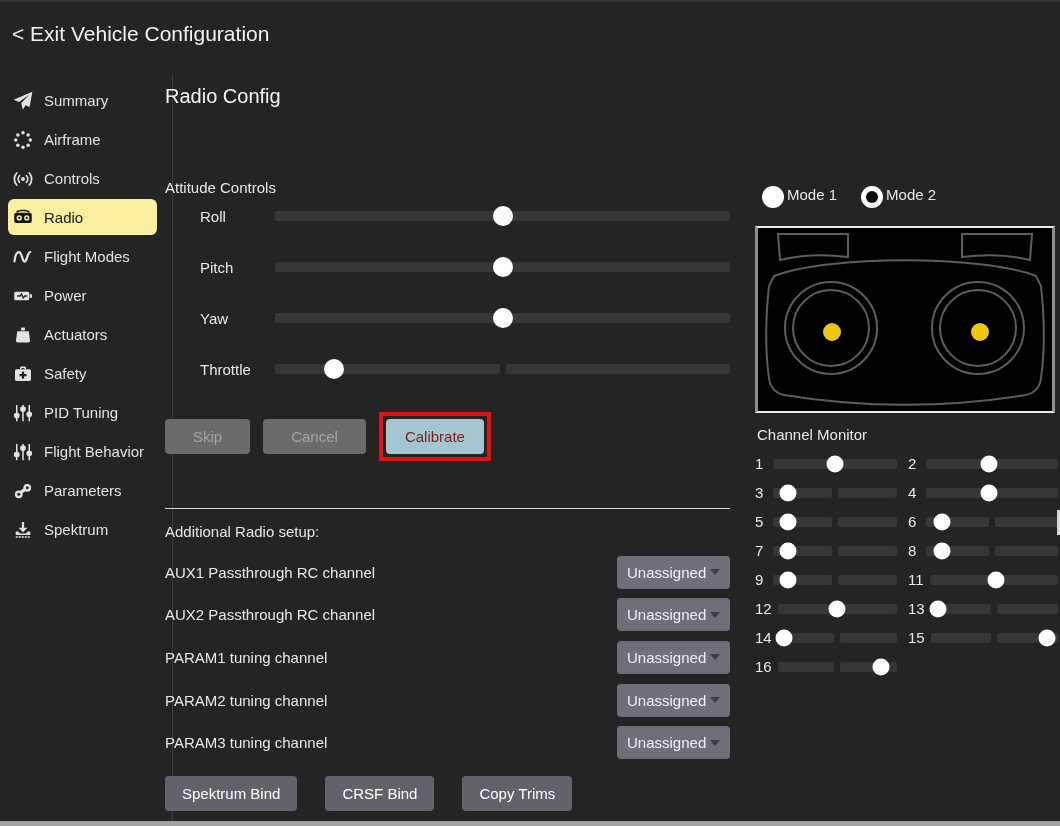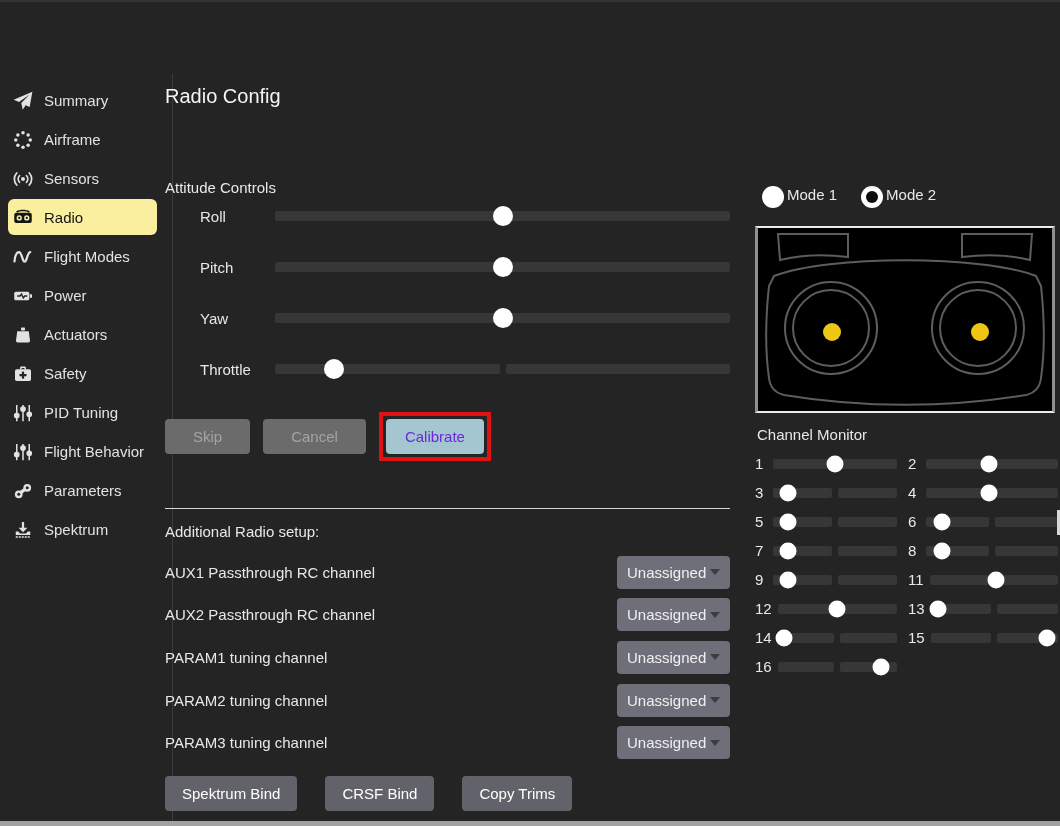--- a/index.html
+++ b/index.html
@@ -37,21 +37,21 @@
   .slider .trk { position:absolute; top:50%; margin-top:-5px; height:10px; background:#373737; border-radius:2px; }
   .slider .tl { left:0; right:calc(50% + 3px); }
   .slider .tr { left:calc(50% + 3px); right:0; }
   .slider .thumb { position:absolute; top:50%; width:20px; height:20px; background:#fff; border-radius:50%; transform:translate(-50%,-50%); }
   .slider.small .thumb { width:17px; height:17px; }
 
   .cal-buttons { position:absolute; top:330px; display:flex; align-items:center; gap:13px; }
   .btn { background:#6b6b6b; border:none; border-radius:4px; color:#fff; font-size:15px; padding:9px 28px; font-family:inherit; cursor:pointer; }
   .btn.dis { color:#a4a4a4; }
   .hl-box { border:4px solid var(--hl,#e01212); padding:3px; display:inline-block; }
-  .btn.cal { background:var(--cal,#a3c6d0); color:#6d28d9; padding:9px 19px; }
+  .btn.cal { background:var(--cal,#a3c6d0); color:#7f1d1d; padding:9px 19px; }
 
   .hr { position:absolute; top:426px; width:565px; height:1px; background:#d7d7d7; }
   .add-heading { position:absolute; top:441px; font-size:15px; }
   .add-rows { position:absolute; top:469px; width:565px; }
   .add-row { display:flex; justify-content:space-between; align-items:center; height:42.6px; }
   .add-label { font-size:15px; }
   .dropdown { width:113px; height:33px; background:#6f6f7a; border-radius:4px; color:#f0f0f0; font-size:15px; display:flex; align-items:center; justify-content:space-between; padding:0 10px; cursor:pointer; }
   .caret { width:0; height:0; border-left:5px solid transparent; border-right:5px solid transparent; border-top:6px solid #3c3c44; }
 
   .bind-row { position:absolute; top:694px; display:flex; gap:28px; }
@@ -73,20 +73,21 @@
   .cm-num { min-width:12px; margin-right:6px; font-size:15px; color:#e8e8e8; }
 
   .bottom-bar { position:absolute; left:0; right:0; bottom:0; height:5px; background:#a2a2a2; }
   .scroll-thumb { position:absolute; right:0; top:508px; width:3px; height:25px; background:#d8d8d8; }
 </style>
 </head>
 <body>
 
 <div class="app">
 
+  <div class="header-title">&lt; Exit Vehicle Configuration</div>
 
   <div class="sidebar">
       <div class="side-item">
         <span class="icon">
           <svg viewBox="0 0 16 16">
             <path fill="currentColor" d="M15.5.5 0.5 7l4.3 1.7L13 3 6.6 9.6l1.2 5.4 2.3-3.6 3.2 1.3z"></path>
           </svg>
         </span>
         <span>Summary</span>
       </div>
@@ -105,21 +106,21 @@
         </span>
         <span>Airframe</span>
       </div>
       <div class="side-item">
         <span class="icon">
           <svg viewBox="0 0 16 16" fill="none" stroke="currentColor" stroke-width="1.4" stroke-linecap="round">
             <circle cx="8" cy="8" r="1.6" fill="currentColor" stroke="none"></circle>
             <path d="M5.2 5.4a3.8 3.8 0 0 0 0 5.2M3 3.2a7 7 0 0 0 0 9.6M10.8 5.4a3.8 3.8 0 0 1 0 5.2M13 3.2a7 7 0 0 1 0 9.6"></path>
           </svg>
         </span>
-        <span>Sensors</span>
+        <span>Controls</span>
       </div>
       <div class="side-item selected">
         <span class="icon">
           <svg viewBox="0 0 16 16">
             <path fill="currentColor" d="M2.6 3.4C4 2.6 6 2.2 8 2.2s4 .4 5.4 1.2l-.6 1.1C11.6 3.8 9.9 3.4 8 3.4s-3.6.4-4.8 1.1z"></path>
             <rect x="1" y="4.6" width="14" height="8.2" rx="1.6" fill="currentColor"></rect>
             <circle cx="5" cy="8.7" r="2.1" style="fill:var(--sel,#f9ef9e)"></circle>
             <circle cx="11" cy="8.7" r="2.1" style="fill:var(--sel,#f9ef9e)"></circle>
             <circle cx="5" cy="8.7" r="0.9" fill="currentColor"></circle>
             <circle cx="11" cy="8.7" r="0.9" fill="currentColor"></circle>

